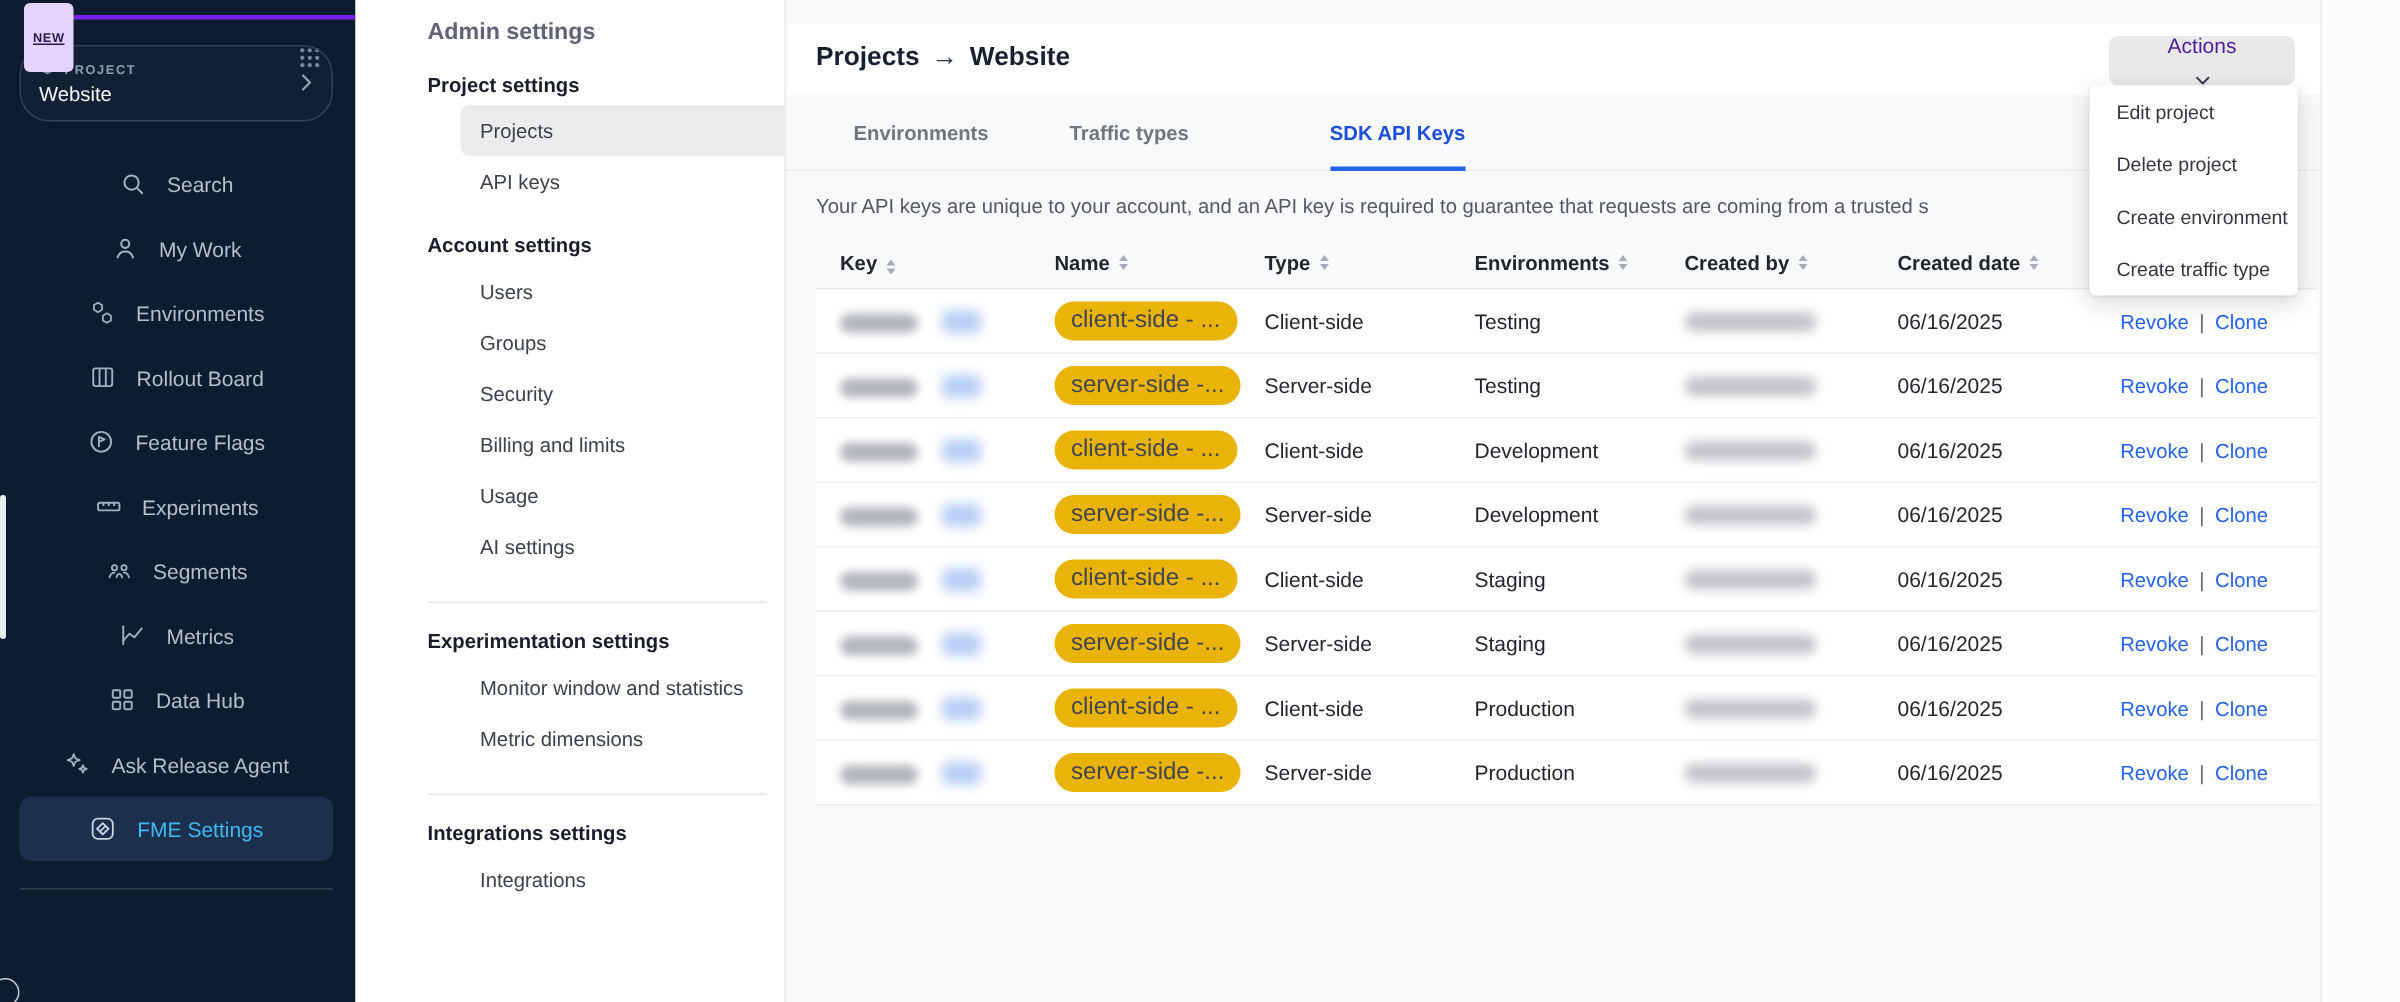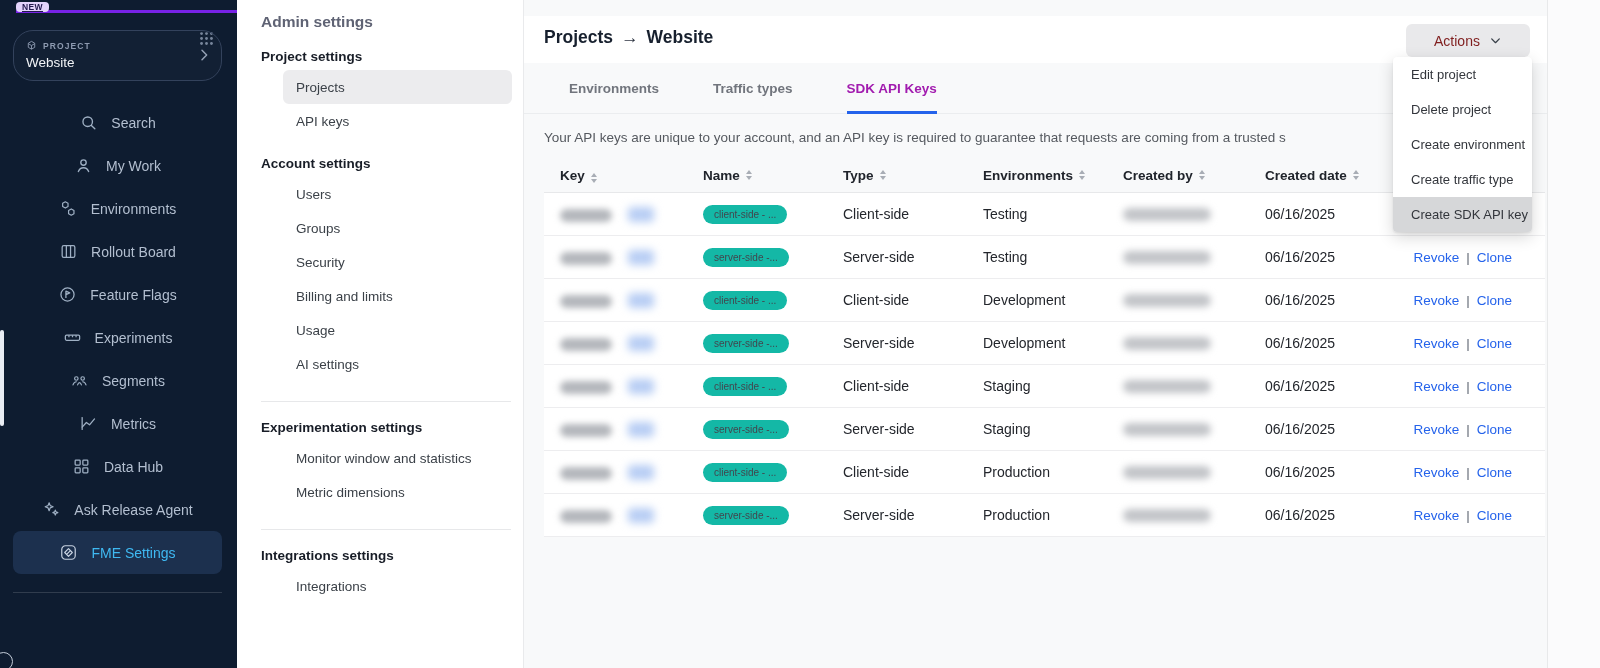--- a/index.html
+++ b/index.html
@@ -6,21 +6,21 @@
   .app{position:relative;width:1600px;height:668px;overflow:hidden;background:#f8f9fa;
        font-family:"Liberation Sans",sans-serif;-webkit-font-smoothing:antialiased;}
 
   
   .sidenav{position:absolute;left:0;top:0;width:237px;height:668px;background:#0e1c30;}
   .brand{position:relative;padding:19px 16px 0 18px;display:flex;align-items:flex-start;}
   .logo{width:27px;height:27px;border-radius:7px;flex:0 0 27px;
         background:linear-gradient(135deg,#b06af5 0%,#8a39ea 55%,#6d23d4 100%);
         display:flex;align-items:center;justify-content:center;}
   .new-badge{position:absolute;left:16px;top:2px;background:#e4d4fb;color:#23194e;
-        font-size:8.5px;font-weight:700;letter-spacing:.4px;padding:0 6px;border-radius:4px;z-index:2;text-decoration:underline;}
+        font-size:8.5px;font-weight:700;letter-spacing:.4px;padding:18px 6px;border-radius:4px;z-index:2;text-decoration:underline;}
   .brand-text{margin-left:12px;color:#fff;font-weight:700;font-size:11.5px;line-height:14px;}
   .apps-grid{position:absolute;right:22px;top:30px;color:#76849a;}
   .accent-rule{margin:10px 0 0 16px;height:3px;background:var(--accent,#7722e6);}
 
   .proj-box{margin:17px 15px 0 13px;height:51px;box-sizing:border-box;border:1px solid #33425c;
         border-radius:20px;padding:9px 12px 0 12px;position:relative;background:rgba(255,255,255,.02);}
   .proj-label{display:flex;align-items:center;gap:6px;color:#8d9ab0;font-size:8.5px;font-weight:700;letter-spacing:1.1px;}
   .proj-name{color:#f3f5f8;font-size:13.5px;margin-top:4px;}
   .proj-chevron{position:absolute;right:9px;top:16px;color:#96a2b6;}
 
@@ -29,58 +29,58 @@
         padding:0 10px;color:#b3bfd0;font-size:14px;cursor:pointer;justify-content:center;}
   .nav-item .ic{width:19px;height:19px;margin-right:13px;color:#9fb0c4;display:flex;align-items:center;}
   .nav-item.active{background:#1c304e;color:var(--nav-active,#3fb9f2);}
   .nav-item.active .ic{color:#c9d3e2;}
   .side-divider{margin:18px 15px 0 13px;border-top:1px solid rgba(255,255,255,.14);}
   .side-scroll{position:absolute;left:0;top:330px;width:4px;height:96px;background:#e9edf3;border-radius:4px;}
   .corner-avatar{position:absolute;left:-6px;top:652px;width:17px;height:17px;border:1.5px solid #c3ccd9;border-radius:50%;}
 
   
   .adminbar{position:absolute;left:237px;top:0;width:287px;height:668px;background:#fff;
-        border-right:1px solid #e9eaec;box-sizing:border-box;overflow:hidden;}
+        border-right:1px solid #e9eaec;box-sizing:border-box;overflow:hidden;padding-left:24px;}
   .adm-title{margin:13px 0 0 24px;font-size:15.5px;font-weight:600;color:#5f6374;}
   .adm-header{margin:18px 0 6px 24px;font-size:13.5px;font-weight:700;color:#181d27;}
   .adm-item{margin-left:46px;width:229px;box-sizing:border-box;height:34px;display:flex;align-items:center;
         padding-left:13px;font-size:13.5px;color:#3b4148;border-radius:6px;cursor:pointer;}
   .adm-item.active{background:#ececee;}
   .adm-divider{margin:20px 12px 2px 24px;border-top:1px solid #e7e8ea;}
 
   
   .main{position:absolute;left:524px;top:16px;right:53px;height:668px;}
   .gutter{position:absolute;right:0;top:0;width:53px;height:668px;background:#fbfbfc;
         border-left:1px solid #e8e9ea;box-sizing:border-box;}
   .main-header{height:47px;background:#fff;position:relative;}
   .crumb{position:absolute;left:20px;top:11px;font-size:17.5px;font-weight:700;color:#17202e;}
   .crumb .arrow{font-weight:400;margin:0 8px;color:#2c3340;}
   .actions-btn{position:absolute;right:17px;top:8px;width:124px;height:33px;background:#e9e9eb;border-radius:6px;
-        display:flex;align-items:center;justify-content:center;gap:9px;font-size:14px;color:#7f1d1d;cursor:pointer;}
+        display:flex;align-items:center;justify-content:center;gap:9px;font-size:14px;color:#4c1d95;cursor:pointer;flex-direction:column;}
   .actions-btn .chev{color:#394049;display:flex;}
 
   .tabbar{height:50px;border-bottom:1px solid #ebedef;display:flex;gap:54px;padding-left:45px;}
   .tab{display:flex;align-items:center;position:relative;font-size:13.5px;font-weight:600;color:#71757d;cursor:pointer;}
-  .tab.active{color:#a21caf;font-weight:700;}
+  .tab.active{color:#1d4ed8;font-weight:700;margin-left:40px;}
   .tab.active::after{content:"";position:absolute;left:0;right:0;bottom:-1px;height:3px;background:var(--underline,#2463eb);}
 
   .desc{margin:16px 0 0 20px;font-size:13.5px;color:#55595f;white-space:nowrap;overflow:hidden;}
 
   .table{margin:13px 0 0 20px;width:1001px;}
   .tgrid{display:grid;grid-template-columns:159px 140px 140px 140px 142px 140px 1fr;align-items:center;}
   .thead{height:34px;border-bottom:1px solid #e7e8ea;}
   .th{font-size:13.5px;font-weight:700;color:#20242b;display:flex;align-items:center;}
   .th:first-child,.td:first-child{padding-left:16px;align-items:flex-end;}
   .sort{display:inline-flex;flex-direction:column;gap:2px;margin-left:6px;}
   .sort i{display:block;width:0;height:0;border-left:3.5px solid transparent;border-right:3.5px solid transparent;}
   .sort .up{border-bottom:4px solid #a8adb5;}
   .sort .down{border-top:4px solid #a8adb5;}
   .trow{height:42px;border-bottom:1px solid #ededef;background:#fff;}
   .td{font-size:14px;color:#23262c;display:flex;align-items:center;}
-  .pill{font-size:10px;color:#42464e;background:#14b8a6;border-radius:999px;padding:4px 11px;white-space:nowrap;}
+  .pill{font-size:16px;color:#42464e;background:#eab308;border-radius:999px;padding:4px 11px;white-space:nowrap;}
   .b1{width:52px;height:13px;background:#b4b7bc;border-radius:7px;filter:blur(3px);}
   .b2{width:26px;height:15px;background:#b7cdf4;border-radius:4px;filter:blur(4px);margin-left:16px;}
   .b3{width:88px;height:13px;background:#c2c4c8;border-radius:7px;filter:blur(3.5px);}
   .td-actions{justify-self:end;padding-right:33px;white-space:nowrap;}
   .lnk{color:var(--link,#2563eb);font-size:13.5px;font-weight:500;text-decoration:none;cursor:pointer;}
   .pipe{color:#5f6672;margin:0 7px;font-size:13.5px;}
 
   .dropdown{position:absolute;right:15px;top:41px;width:139px;background:#fff;border-radius:4px;overflow:hidden;
         box-shadow:0 1px 2px rgba(0,0,0,.08),0 5px 16px rgba(0,0,0,.16);z-index:40;}
   .menu-item{height:35px;display:flex;align-items:center;padding-left:18px;font-size:13px;color:#33363c;cursor:pointer;}
@@ -496,18 +496,17 @@
     </div>
   </div>
         </div>
     </div>
 
     <div class="dropdown" id="menu-host">
         <div class="menu-item">Edit project</div>
         <div class="menu-item">Delete project</div>
         <div class="menu-item">Create environment</div>
         <div class="menu-item">Create traffic type</div>
-        <div class="menu-item highlighted">Create SDK API key</div>
       </div>
   </main>
 
   <div class="gutter"></div>
 </div>
 
 </body></html>

